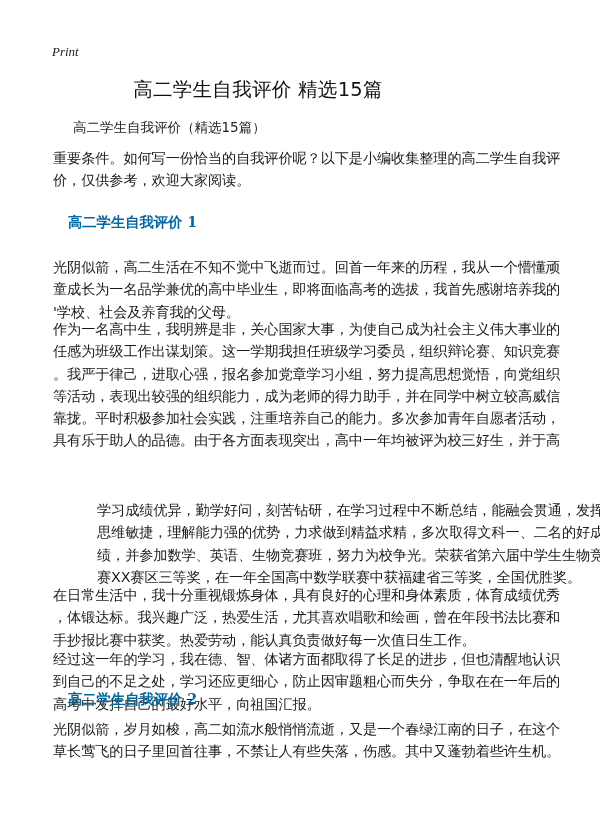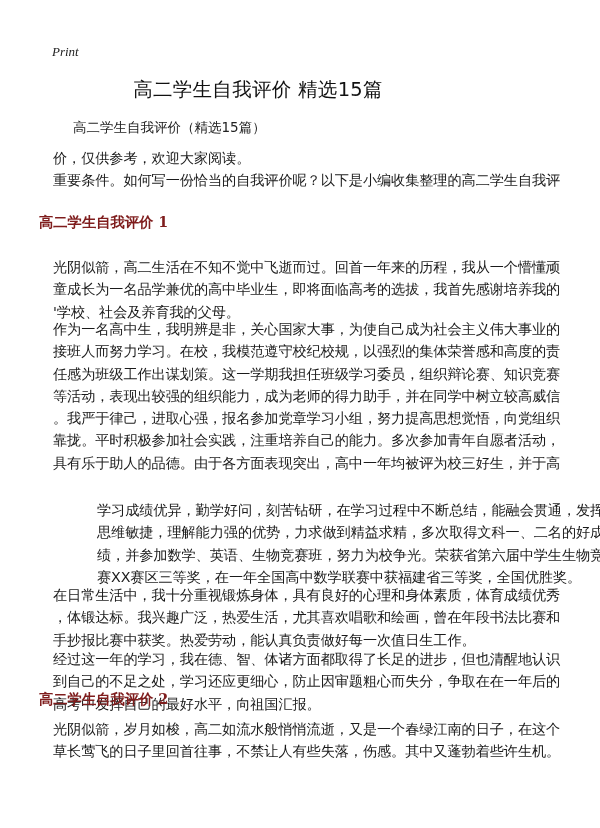--- a/index.html
+++ b/index.html
@@ -2,50 +2,49 @@
 <html><head>
 <meta charset="utf-8">
 <style>
   html, body { margin: 0; padding: 0; background: #ffffff; }
   body { width: 600px; height: 828px; position: relative; overflow: hidden; color: #111; }
   .print { position: absolute; left: 52px; top: 44px; font-family: "Liberation Serif", serif; font-size: 13px; color: #222; font-style: italic; }
   .title { position: absolute; left: 0; width: 516px; top: 76px; text-align: center; font-family: "DejaVu Sans", sans-serif; font-size: 19.5px; letter-spacing: 0.3px; color: #111; }
   .subtitle { position: absolute; left: 52px; top: 119px; font-family: "DejaVu Sans", sans-serif; font-size: 13.5px; color: #222; margin-left: 21px; }
   .para { position: absolute; left: 53px; width: 500px; font-family: "DejaVu Sans", sans-serif; font-size: 14.2px; color: #1a1a1a; }
   .line { display: block; height: 22.3px; line-height: 22.3px; white-space: nowrap; letter-spacing: -0.1px; }
-  .heading { position: absolute; left: 39px; font-family: "DejaVu Serif", serif; font-weight: bold; font-size: 14.3px; color: #7f1d1d; }
+  .heading { position: absolute; left: 68px; font-family: "DejaVu Serif", serif; font-weight: bold; font-size: 14.3px; color: #0369a1; }
 </style>
 </head>
 <body>
 
 <div class="print">Print</div>
 
 <div class="title">高二学生自我评价 精选15篇</div>
 
 <div class="subtitle">高二学生自我评价（精选15篇）</div>
 
 <div class="para" style="top:147px;">
+  <span class="line">重要条件。如何写一份恰当的自我评价呢？以下是小编收集整理的高二学生自我评</span>
   <span class="line">价，仅供参考，欢迎大家阅读。</span>
-  <span class="line">重要条件。如何写一份恰当的自我评价呢？以下是小编收集整理的高二学生自我评</span>
 </div>
 
 <div class="heading" style="top:213px;">高二学生自我评价 1</div>
 
 <div class="para" style="top:256px;">
   <span class="line">光阴似箭，高二生活在不知不觉中飞逝而过。回首一年来的历程，我从一个懵懂顽</span>
   <span class="line">童成长为一名品学兼优的高中毕业生，即将面临高考的选拔，我首先感谢培养我的</span>
   <span class="line">'学校、社会及养育我的父母。</span>
 </div>
 
 <div class="para" style="top:318px;">
   <span class="line">作为一名高中生，我明辨是非，关心国家大事，为使自己成为社会主义伟大事业的</span>
-  <span class="line">接班人而努力学习。在校，我模范遵守校纪校规，以强烈的集体荣誉感和高度的责</span>
   <span class="line">任感为班级工作出谋划策。这一学期我担任班级学习委员，组织辩论赛、知识竞赛</span>
+  <span class="line">。我严于律己，进取心强，报名参加党章学习小组，努力提高思想觉悟，向党组织</span>
   <span class="line">等活动，表现出较强的组织能力，成为老师的得力助手，并在同学中树立较高威信</span>
-  <span class="line">。我严于律己，进取心强，报名参加党章学习小组，努力提高思想觉悟，向党组织</span>
   <span class="line">靠拢。平时积极参加社会实践，注重培养自己的能力。多次参加青年自愿者活动，</span>
   <span class="line">具有乐于助人的品德。由于各方面表现突出，高中一年均被评为校三好生，并于高</span>
 </div>
 
 <div class="para" style="top:499px;margin-left:44px;">
   <span class="line">学习成绩优异，勤学好问，刻苦钻研，在学习过程中不断总结，能融会贯通，发挥</span>
   <span class="line">思维敏捷，理解能力强的优势，力求做到精益求精，多次取得文科一、二名的好成</span>
   <span class="line">绩，并参加数学、英语、生物竞赛班，努力为校争光。荣获省第六届中学生生物竞</span>
   <span class="line">赛XX赛区三等奖，在一年全国高中数学联赛中获福建省三等奖，全国优胜奖。</span>
 </div>

